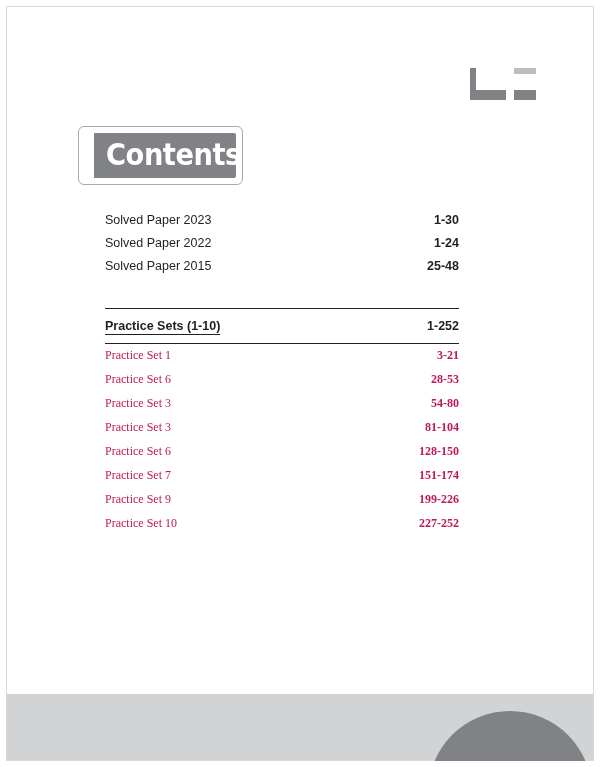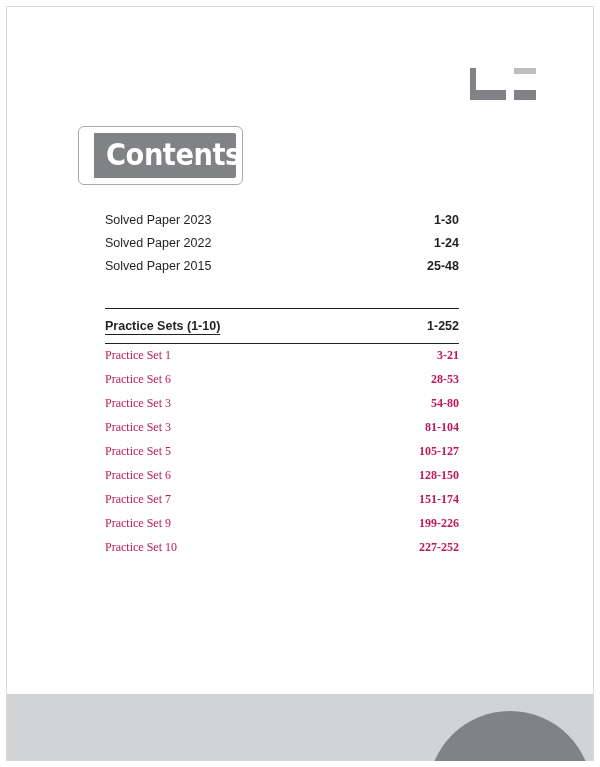--- a/index.html
+++ b/index.html
@@ -293,24 +293,20 @@
     </div>
     <div class="toc-row">
       <span class="label">Practice Set 3</span>
       <span class="page-no">54-80</span>
     </div>
     <div class="toc-row">
       <span class="label">Practice Set 3</span>
       <span class="page-no">81-104</span>
     </div>
     <div class="toc-row">
-      <span class="label">Practice Set 5</span>
-      <span class="page-no">105-127</span>
-    </div>
-    <div class="toc-row">
       <span class="label">Practice Set 6</span>
       <span class="page-no">128-150</span>
     </div>
     <div class="toc-row">
       <span class="label">Practice Set 7</span>
       <span class="page-no">151-174</span>
     </div>
     <div class="toc-row">
       <span class="label">Practice Set 9</span>
       <span class="page-no">199-226</span>

